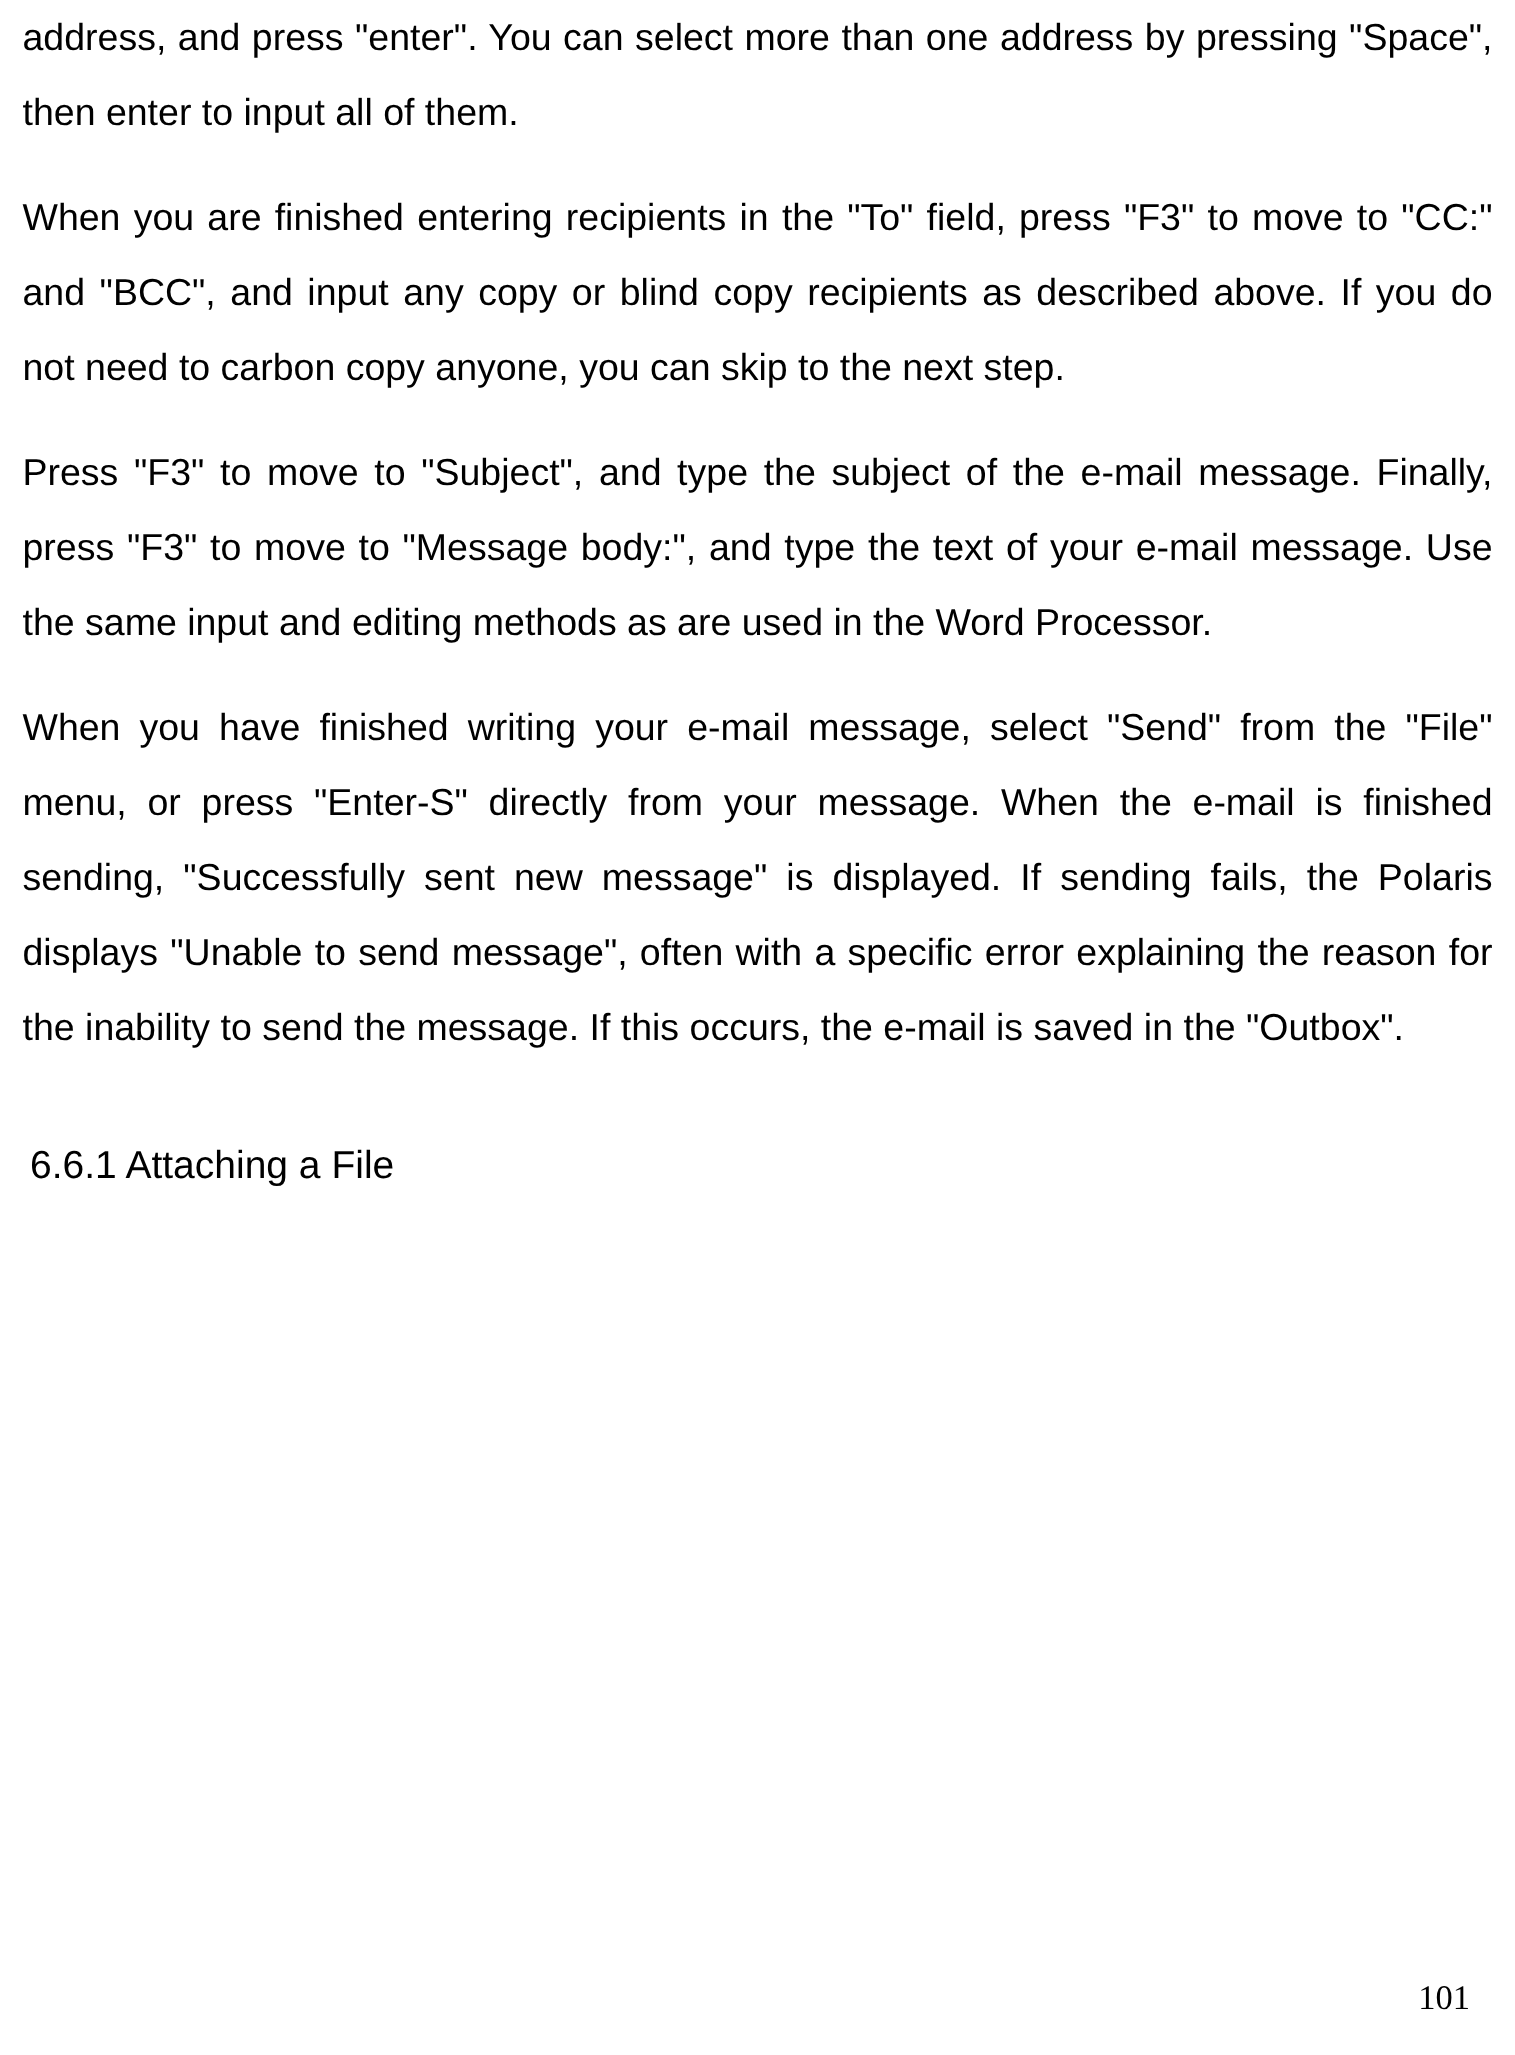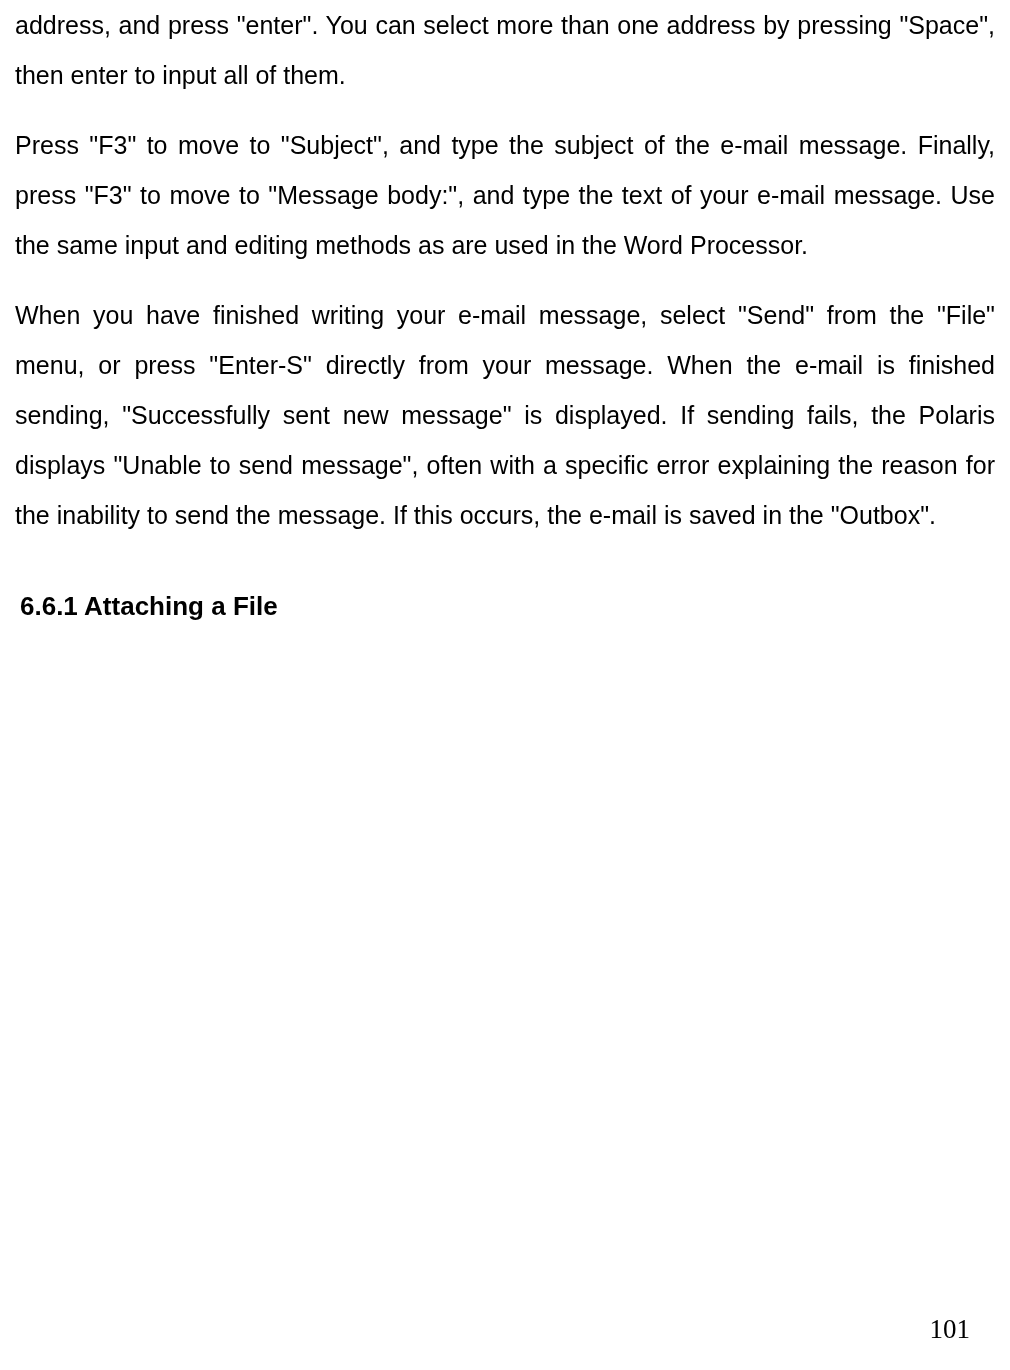--- a/index.html
+++ b/index.html
@@ -23,37 +23,38 @@
     .paragraph {
       margin-bottom: 20px;
       text-align: justify;
     }
     .paragraph.justify-full {
       text-align: justify;
       text-align-last: left;
     }
     .heading {
       font-size: 26px;
-      font-weight: bold;
+      font-weight: normal;
       margin-top: 40px;
       margin-bottom: 5px;
       margin-left: 5px;
     }
     .page-number {
       position: absolute;
       bottom: 25px;
-      right: 40px;
+      right: 30px;
       font-family: "Times New Roman", Times, serif;
-      font-size: 27px;
+      font-size: 23px;
       color: #000000;
     }
   </style>
 </head>
 <body>
 
 <div class="content">
   <p class="paragraph">address, and press "enter". You can select more than one address by pressing "Space", then enter to input all of them.</p>
+  <p class="paragraph">When you are finished entering recipients in the "To" field, press "F3" to move to "CC:" and "BCC", and input any copy or blind copy recipients as described above. If you do not need to carbon copy anyone, you can skip to the next step.</p>
   <p class="paragraph justify-full">Press "F3" to move to "Subject", and type the subject of the e-mail message. Finally, press "F3" to move to "Message body:", and type the text of your e-mail message. Use the same input and editing methods as are used in the Word Processor.</p>
   <p class="paragraph">When you have finished writing your e-mail message, select "Send" from the "File" menu, or press "Enter-S" directly from your message. When the e-mail is finished sending, "Successfully sent new message" is displayed. If sending fails, the Polaris displays "Unable to send message", often with a specific error explaining the reason for the inability to send the message. If this occurs, the e-mail is saved in the "Outbox".</p>
   <h3 class="heading">6.6.1 Attaching a File</h3>
 </div>
 
 <div class="page-number">101</div>
 
 </body></html>

